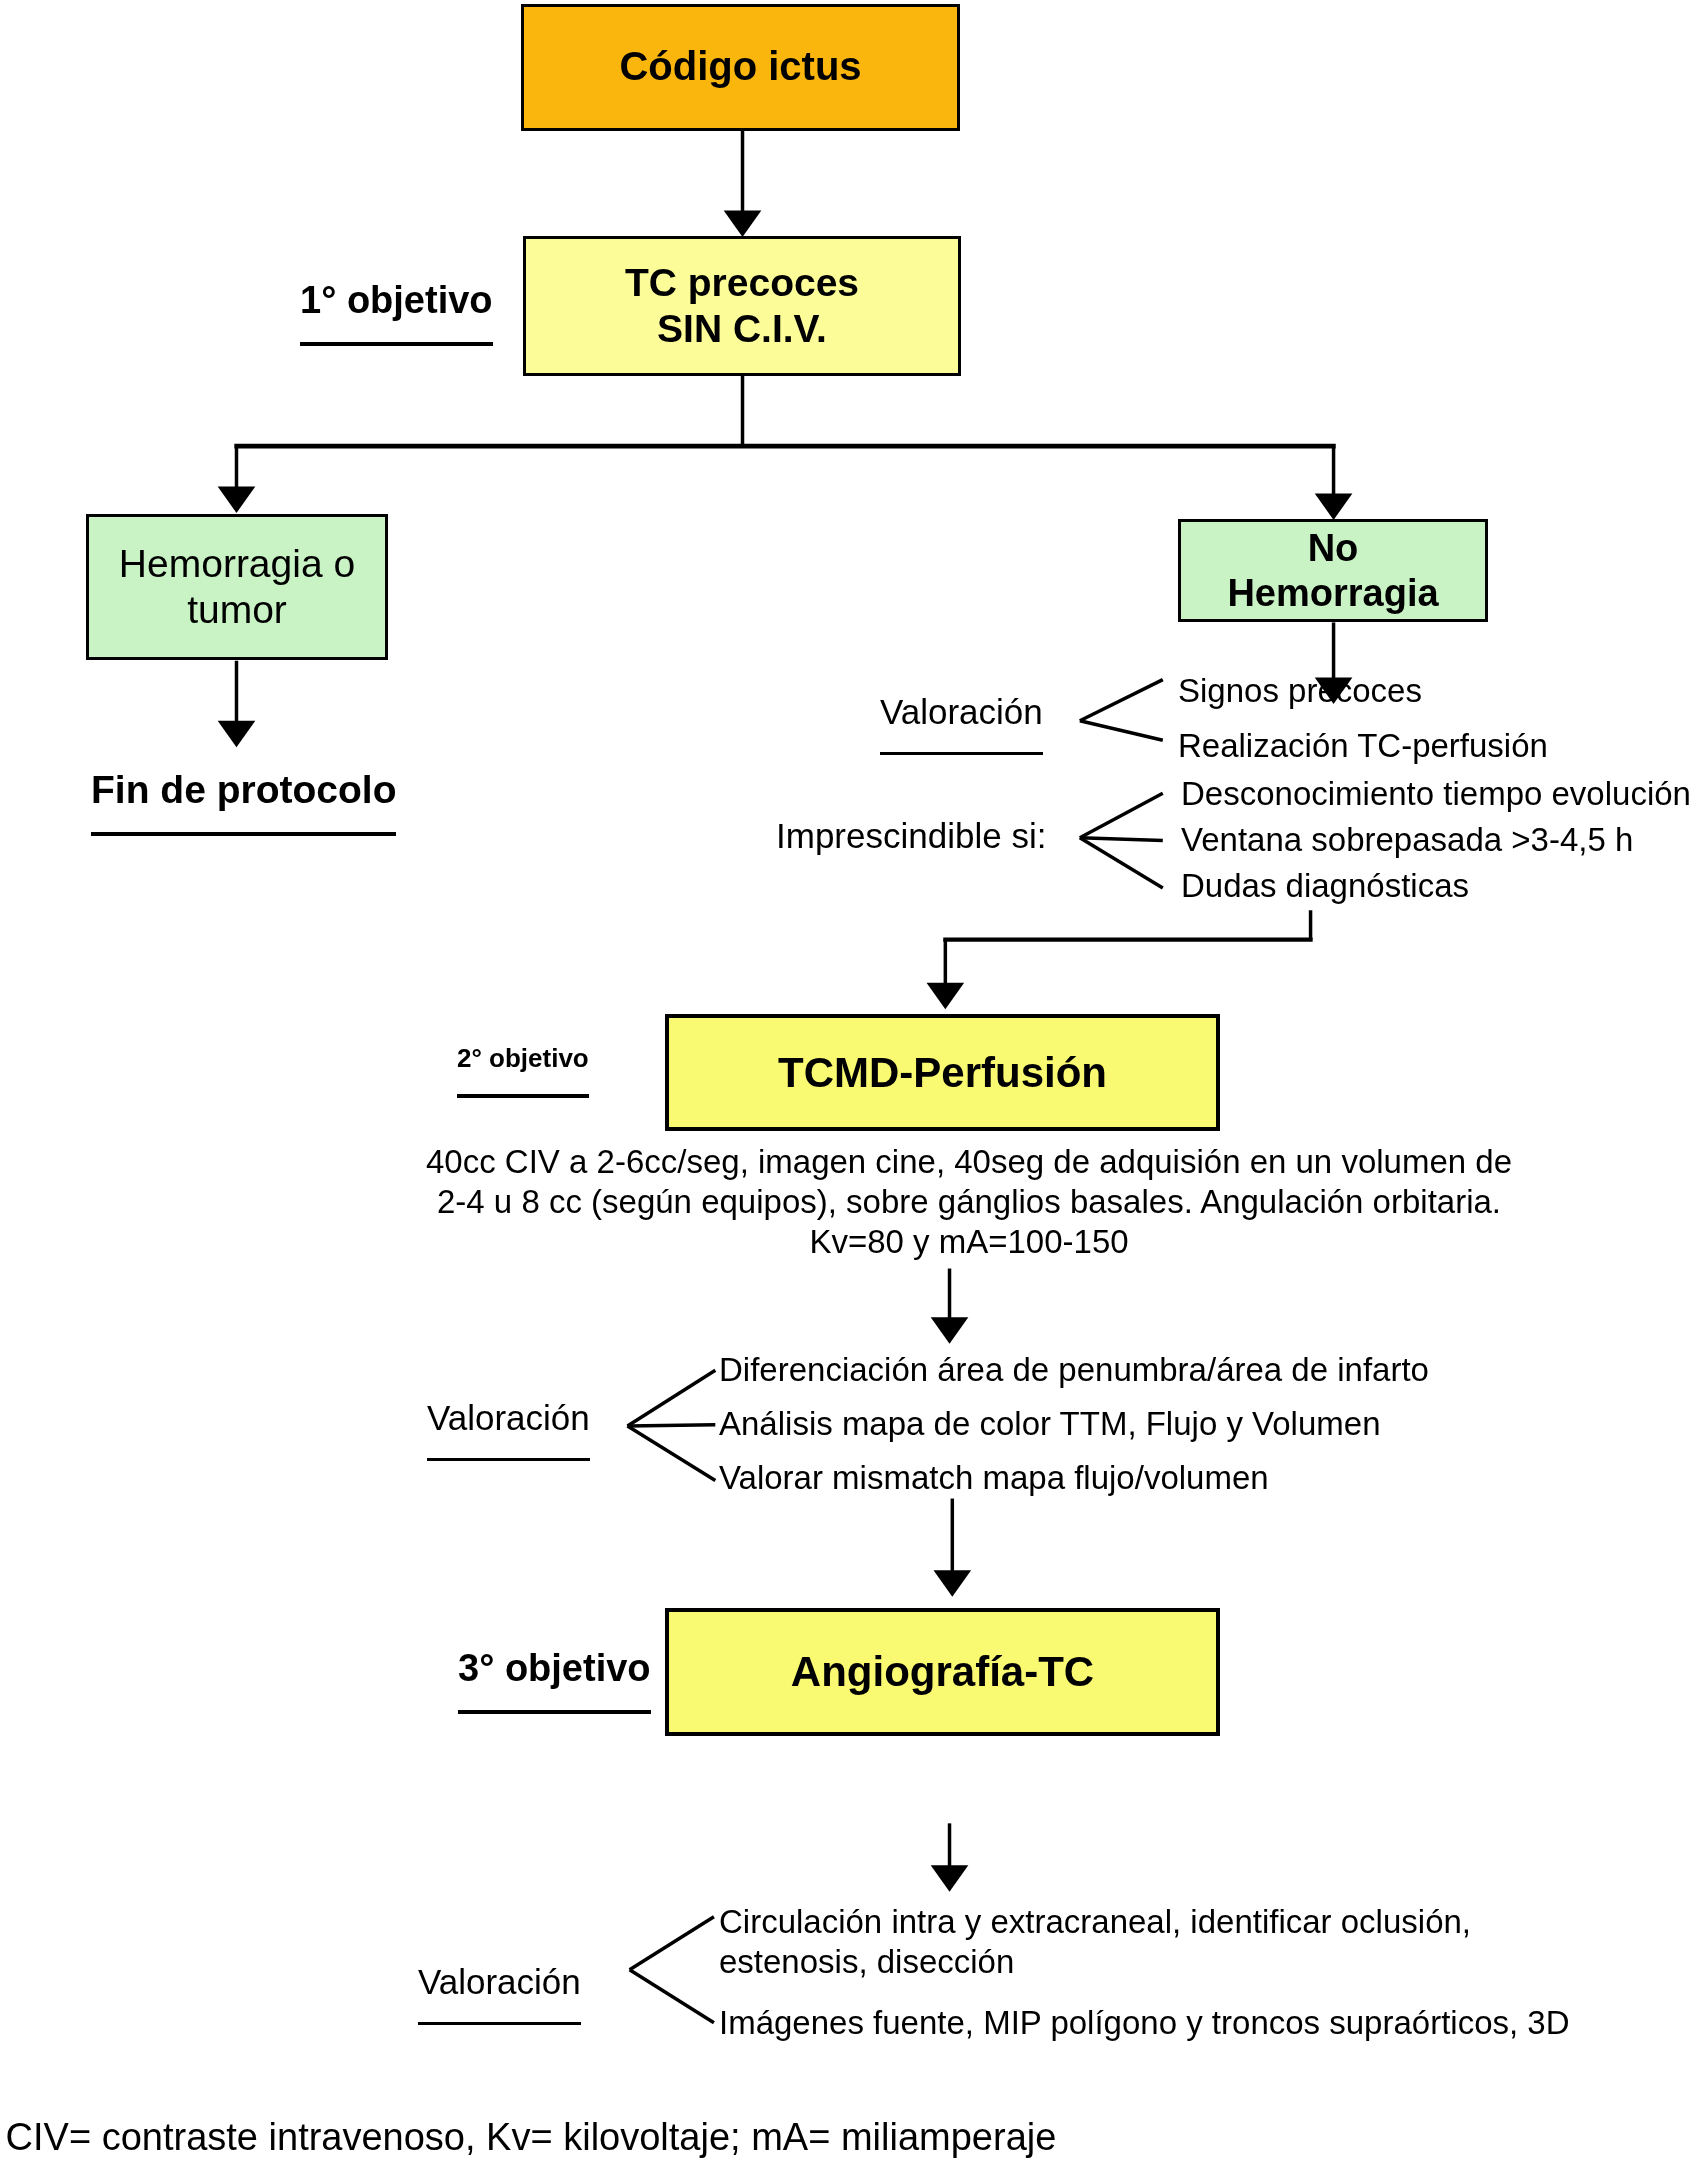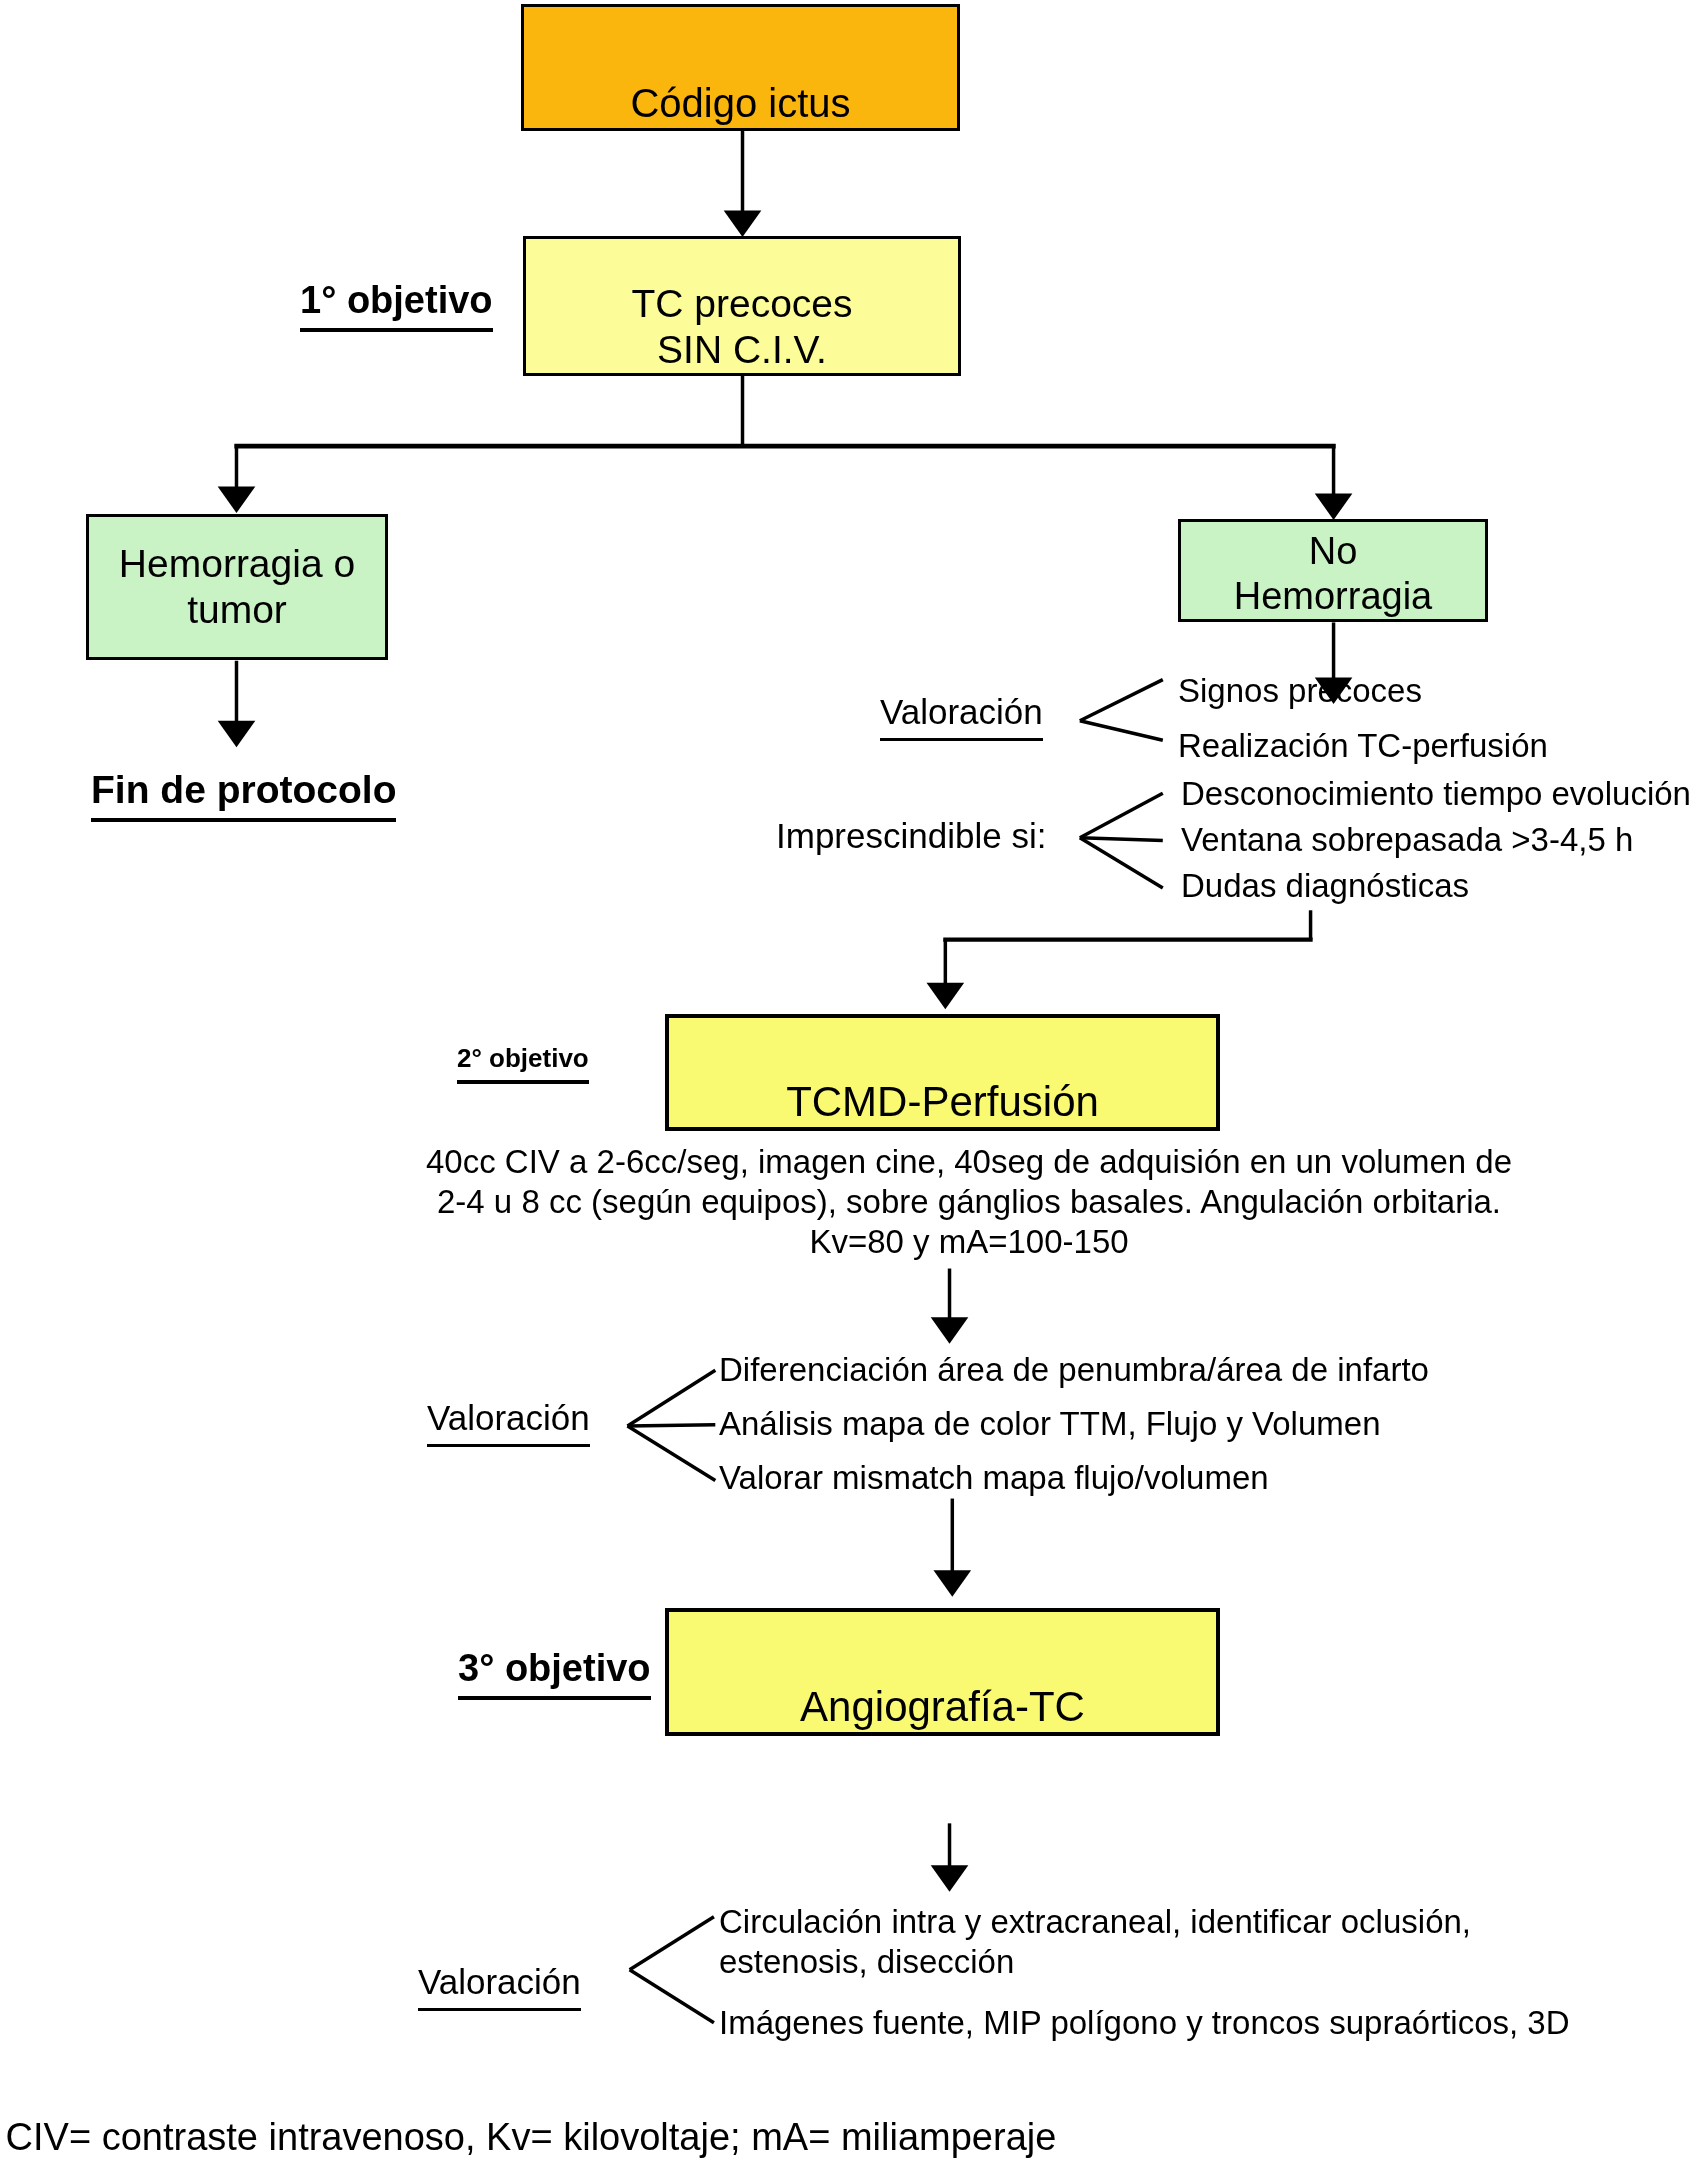--- a/index.html
+++ b/index.html
@@ -12,23 +12,23 @@
     overflow:hidden;
   }
   .node{
     position:absolute;
     border:3.5px solid #000;
     display:flex;align-items:center;justify-content:center;
     text-align:center;
     box-sizing:border-box;
     line-height:1.18;
   }
-  .node.bold{font-weight:normal;align-items:flex-end;}
+  .node.bold{font-weight:bold;}
   .lbl{position:absolute;white-space:nowrap;}
-  .underline{border-bottom:3.5px solid #000;padding-bottom:7px;}
+  .underline{border-bottom:3.5px solid #000;padding-bottom:21px;}
   .bold{font-weight:bold;}
   .item{position:absolute;font-size:33px;line-height:40px;white-space:nowrap;}
   .para{position:absolute;font-size:33px;line-height:40px;text-align:center;}
   svg.connectors{position:absolute;left:0;top:0;pointer-events:none;}
 </style>
 </head>
 <body>
 
 <div id="canvas">
 

